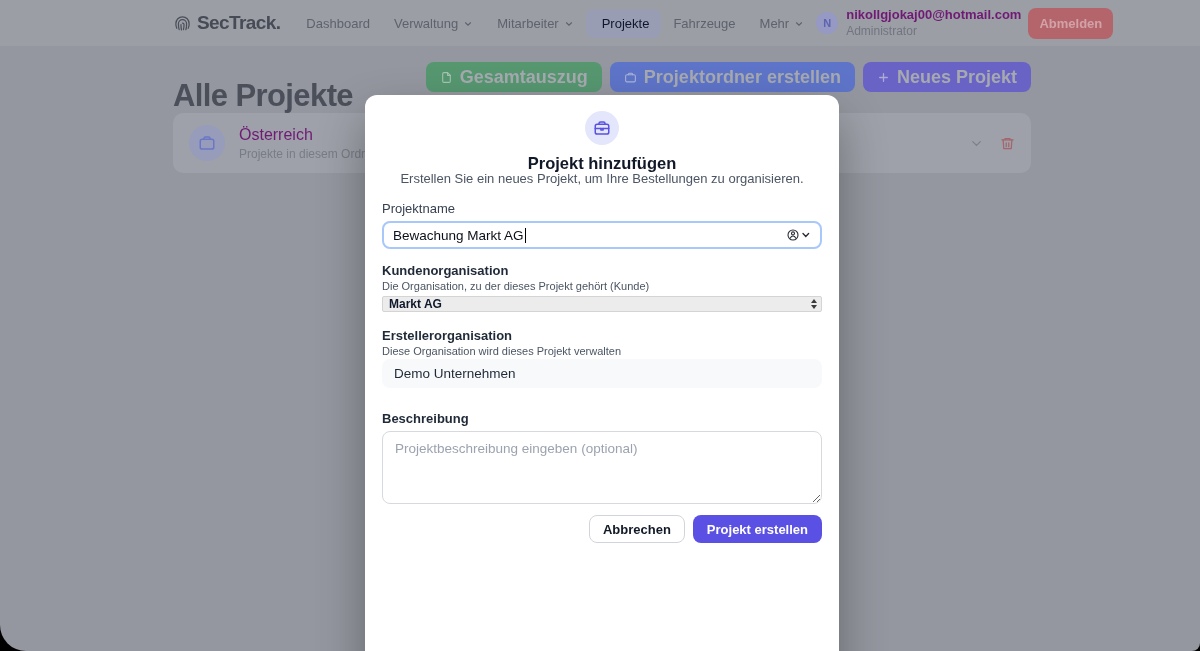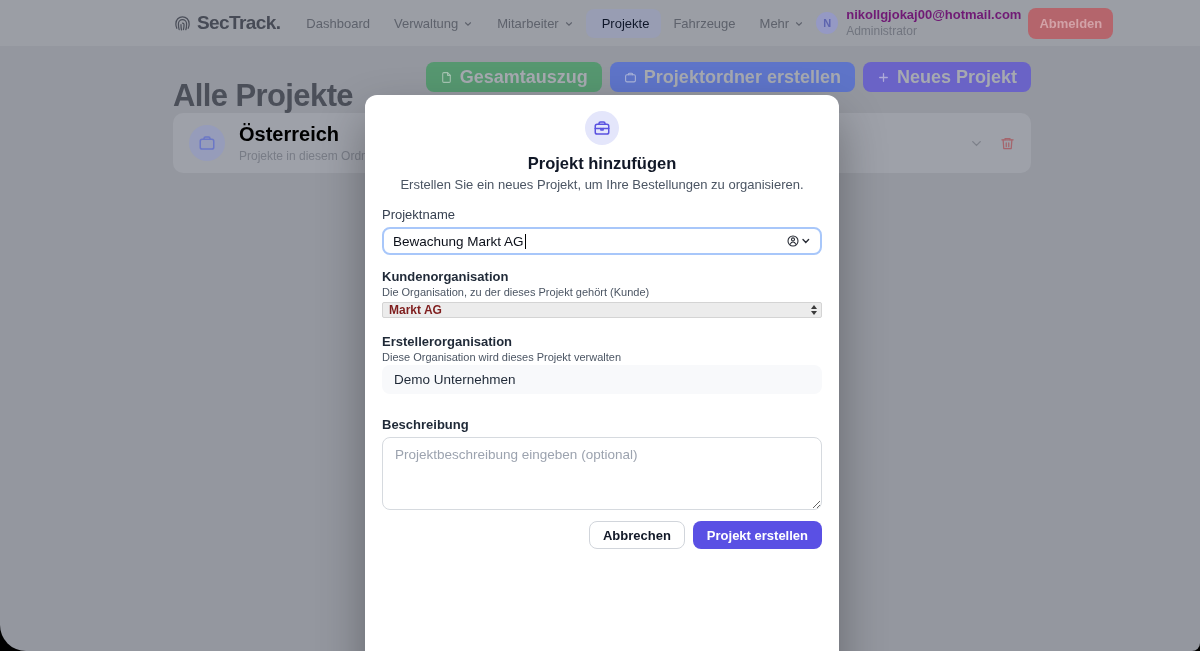--- a/index.html
+++ b/index.html
@@ -35,46 +35,46 @@
     padding:0 14px;font-size:18px;font-weight:700;color:#a6a9b0;cursor:pointer;font-family:inherit;}
   .action-green{background:#569770;}
   .action-blue{background:#5e74c8;}
   .action-purple{background:#6a63c6;}
 
   .folder-card{position:absolute;left:173px;top:113px;width:858px;height:60px;background:#9ea1a9;
     border-radius:10px;display:flex;align-items:center;padding:0 16px;cursor:pointer;}
   .card-icon{width:36px;height:36px;border-radius:50%;background:#969cba;display:flex;
     align-items:center;justify-content:center;flex:0 0 auto;}
   .card-text{margin-left:14px;}
-  .card-title{font-size:20px;font-weight:700;color:#000000;}
+  .card-title{font-size:16px;font-weight:400;color:#701a75;}
   .card-sub{font-size:12px;color:#787c86;margin-top:3px;}
   .card-actions{margin-left:auto;display:flex;align-items:center;gap:16px;}
   .icon-btn{background:none;border:none;padding:0;cursor:pointer;display:flex;align-items:center;}
 
   
   .modal{position:absolute;left:365px;top:95px;width:474px;height:594px;background:#fff;
     border-radius:12px;box-shadow:0 22px 48px rgba(0,0,0,.32);padding:16px 17px 16px;overflow:hidden;}
   .modal-icon{width:34px;height:34px;border-radius:50%;background:#e4e6fb;margin:0 auto;
     display:flex;align-items:center;justify-content:center;}
   .modal-title{text-align:center;margin-top:10px;font-size:16.5px;line-height:17px;font-weight:700;color:#111827;}
-  .modal-sub{text-align:center;margin-top:6px;font-size:13px;line-height:13px;color:#4b5563;}
+  .modal-sub{text-align:center;font-size:13px;line-height:13px;color:#4b5563;}
 
   .name-label{margin-top:17px;font-size:13px;line-height:13px;color:#374151;font-weight:500;}
   .input-box{margin-top:6px;height:28px;border:2px solid #a8c7fa;border-radius:8px;
     display:flex;align-items:center;padding:0 8px 0 9px;cursor:text;background:#fff;}
   .input-text{font-size:13.5px;color:#0b0f19;}
   .caret{width:1px;height:15px;background:#000;margin-left:1px;}
   .autofill{margin-left:auto;display:flex;align-items:center;cursor:pointer;}
 
   .group{margin-top:15px;}
   .group-label{font-size:13px;line-height:13px;font-weight:700;color:#1f2937;}
   .group-hint{font-size:11px;line-height:11px;color:#4b5563;margin-top:4px;}
   .select-box{margin-top:4px;height:16px;background:#ececec;border:1px solid #d4d4d4;
     border-radius:2px;display:flex;align-items:center;padding:0 4px 0 6px;cursor:pointer;}
-  .select-text{font-size:12px;font-weight:600;color:#7f1d1d;}
+  .select-text{font-size:12px;font-weight:600;color:#0f172a;}
   .select-arrows{margin-left:auto;display:flex;flex-direction:column;gap:2px;}
   .tri-up{width:0;height:0;border-left:3.5px solid transparent;border-right:3.5px solid transparent;
     border-bottom:4px solid #3a3a3a;}
   .tri-down{width:0;height:0;border-left:3.5px solid transparent;border-right:3.5px solid transparent;
     border-top:4px solid #3a3a3a;}
   .readonly-box{margin-top:2px;height:29px;background:#f8f9fb;border-radius:8px;
     display:flex;align-items:center;padding:0 12px;font-size:13.5px;color:#1f2937;}
 
   .desc-area{margin-top:6px;width:100%;height:73px;border:1px solid #d6dadf;border-radius:8px;
     padding:9px 12px;font-size:13.5px;color:#111827;font-family:inherit;resize:both;display:block;}

